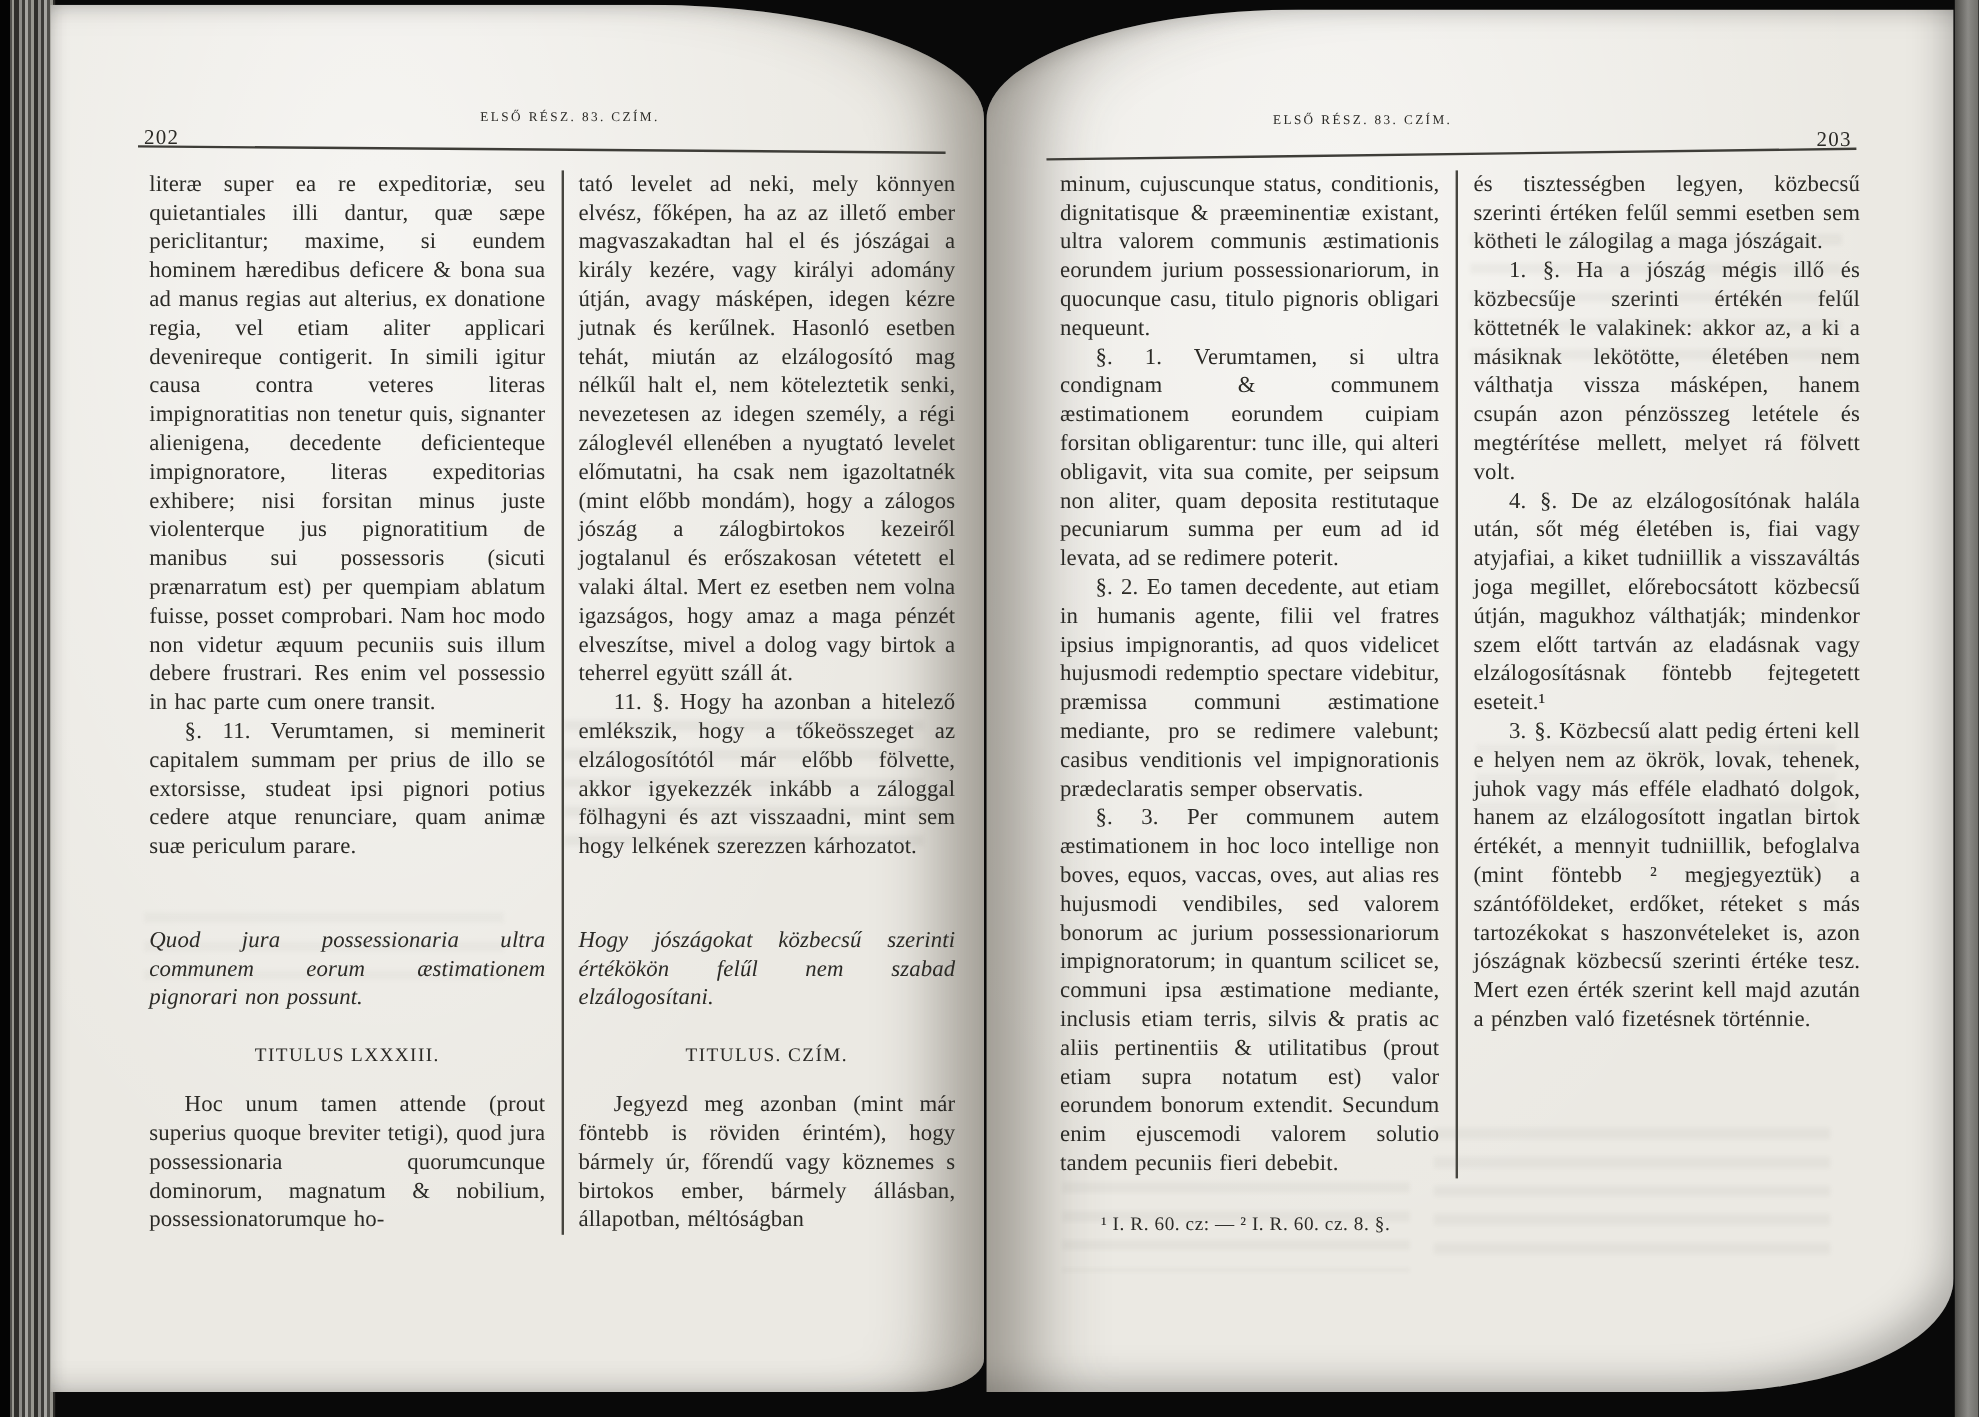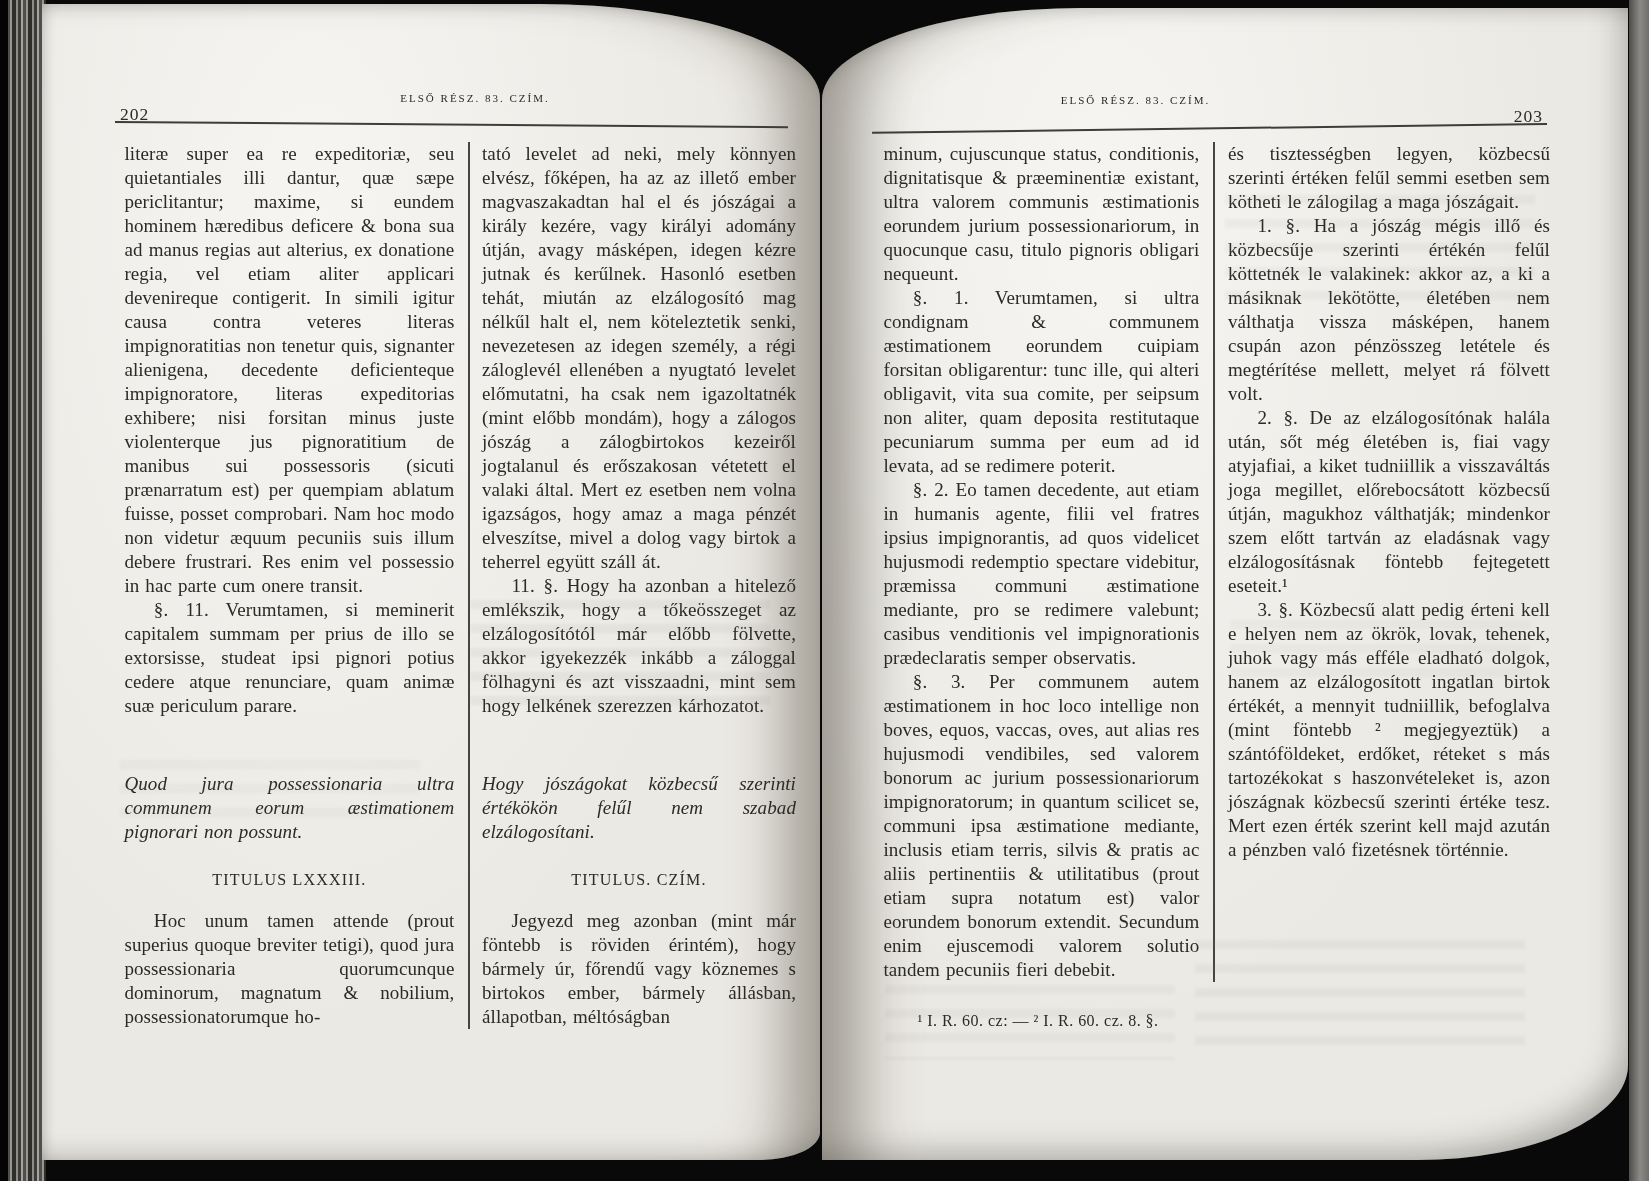--- a/index.html
+++ b/index.html
@@ -151,21 +151,21 @@
       <div class="col col-a">
         <p class="noindent">minum, cujuscunque status, conditionis, dignitatisque &amp; præeminentiæ existant, ultra valorem communis æstimationis eorundem jurium possessionariorum, in quocunque casu, titulo pignoris obligari nequeunt.</p>
         <p>§. 1. Verumtamen, si ultra condignam &amp; communem æstimationem eorundem cuipiam forsitan obligarentur: tunc ille, qui alteri obligavit, vita sua comite, per seipsum non aliter, quam deposita restitutaque pecuniarum summa per eum ad id levata, ad se redimere poterit.</p>
         <p>§. 2. Eo tamen decedente, aut etiam in humanis agente, filii vel fratres ipsius impignorantis, ad quos videlicet hujusmodi redemptio spectare videbitur, præmissa communi æstimatione mediante, pro se redimere valebunt; casibus venditionis vel impignorationis prædeclaratis semper observatis.</p>
         <p>§. 3. Per communem autem æstimationem in hoc loco intellige non boves, equos, vaccas, oves, aut alias res hujusmodi vendibiles, sed valorem bonorum ac jurium possessionariorum impignoratorum; in quantum scilicet se, communi ipsa æstimatione mediante, inclusis etiam terris, silvis &amp; pratis ac aliis pertinentiis &amp; utilitatibus (prout etiam supra notatum est) valor eorundem bonorum extendit. Secundum enim ejuscemodi valorem solutio tandem pecuniis fieri debebit.</p>
       </div>
       <div class="col-divider"></div>
       <div class="col col-b">
         <p class="noindent">és tisztességben legyen, közbecsű szerinti értéken felűl semmi esetben sem kötheti le zálogilag a maga jószágait.</p>
         <p>1. §. Ha a jószág mégis illő és közbecsűje szerinti értékén felűl köttetnék le valakinek: akkor az, a ki a másiknak lekötötte, életében nem válthatja vissza másképen, hanem csupán azon pénzösszeg letétele és megtérítése mellett, melyet rá fölvett volt.</p>
-        <p>2. §. De az elzálogosítónak halála után, sőt még életében is, fiai vagy atyjafiai, a kiket tudniillik a visszaváltás joga megillet, előrebocsátott közbecsű útján, magukhoz válthatják; mindenkor szem előtt tartván az eladásnak vagy elzálogosításnak föntebb fejtegetett eseteit.¹</p>
+        <p>4. §. De az elzálogosítónak halála után, sőt még életében is, fiai vagy atyjafiai, a kiket tudniillik a visszaváltás joga megillet, előrebocsátott közbecsű útján, magukhoz válthatják; mindenkor szem előtt tartván az eladásnak vagy elzálogosításnak föntebb fejtegetett eseteit.¹</p>
         <p>3. §. Közbecsű alatt pedig érteni kell e helyen nem az ökrök, lovak, tehenek, juhok vagy más efféle eladható dolgok, hanem az elzálogosított ingatlan birtok értékét, a mennyit tudniillik, befoglalva (mint föntebb ² megjegyeztük) a szántóföldeket, erdőket, réteket s más tartozékokat s haszonvételeket is, azon jószágnak közbecsű szerinti értéke tesz. Mert ezen érték szerint kell majd azután a pénzben való fizetésnek történnie.</p>
       </div>
     </div>
 
     <div class="footnote">¹ I. R. 60. cz: — ² I. R. 60. cz. 8. §.</div>
   </div>
 
   <div class="bleed b1"></div>
   <div class="bleed b2"></div>
   <div class="bleed b3"></div>

